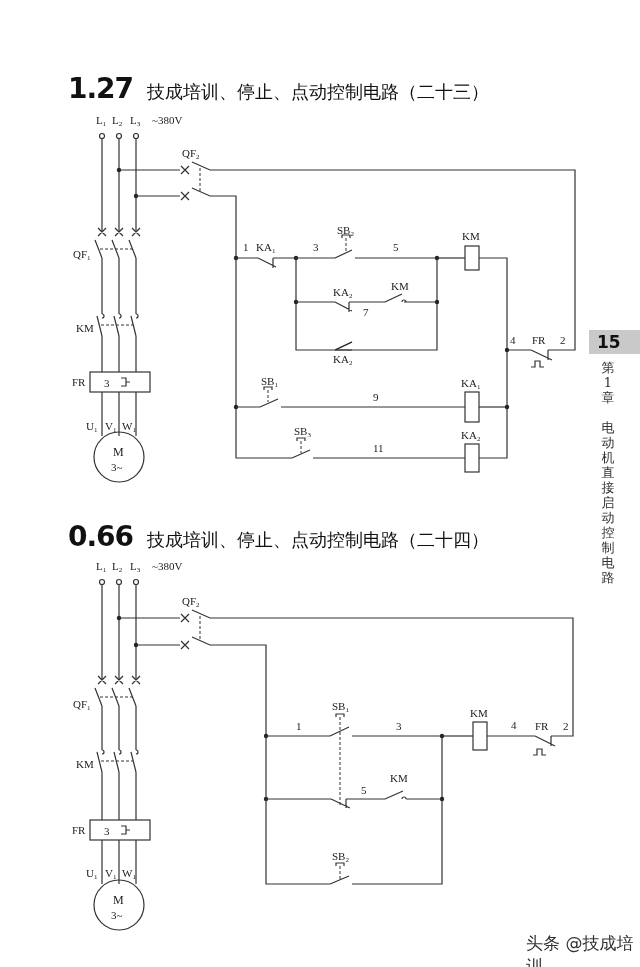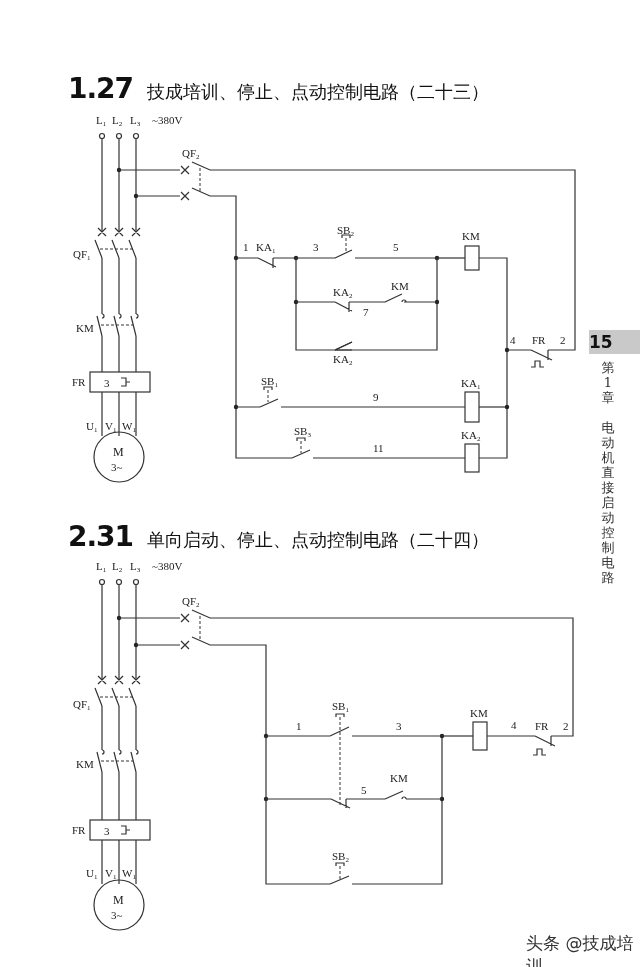--- a/index.html
+++ b/index.html
@@ -5,33 +5,33 @@
   html,body{margin:0;padding:0;background:#fff;}
   body{width:640px;height:967px;position:relative;overflow:hidden;font-family:"DejaVu Serif","Liberation Serif",serif;}
   .title{position:absolute;left:68px;font-family:"DejaVu Sans","Liberation Sans",sans-serif;color:#111;}
   .title .num{font-weight:bold;font-size:28px;letter-spacing:-1px;}
   .title .txt{font-size:18px;margin-left:14px;}
   svg{position:absolute;left:0;top:0;}
   svg text{font-family:"Liberation Serif","DejaVu Serif",serif;fill:#222;}
   .w{stroke:#333;stroke-width:1.2;fill:none;}
   .d{stroke:#333;stroke-width:1;stroke-dasharray:3,2;fill:none;}
   .dot{fill:#222;}
-  .tab{position:absolute;left:589px;top:330px;width:51px;height:24px;background:#c9c9c9;font-family:"DejaVu Sans","Liberation Sans",sans-serif;font-weight:bold;font-size:17px;color:#111;display:flex;align-items:center;box-sizing:border-box;}
+  .tab{position:absolute;left:589px;top:330px;width:51px;height:24px;background:#c9c9c9;font-family:"DejaVu Sans","Liberation Sans",sans-serif;font-weight:bold;font-size:17px;color:#111;display:flex;align-items:center;padding-left:8px;box-sizing:border-box;}
   .side{position:absolute;left:600px;top:360px;width:16px;font-family:"DejaVu Serif",serif;font-size:13px;line-height:15px;color:#333;text-align:center;}
   .side .ch{display:block;}
   .wm{position:absolute;left:526px;top:932px;font-family:"DejaVu Sans",sans-serif;font-size:17px;color:#333;}
 </style>
 </head>
 <body>
 
 <div class="title" style="top:72px;">
   <span class="num">1.27</span><span class="txt">技成培训、停止、点动控制电路（二十三）</span>
 </div>
 <div class="title" style="top:520px;">
-  <span class="num">2.31</span><span class="txt">单向启动、停止、点动控制电路（二十四）</span>
+  <span class="num">0.66</span><span class="txt">技成培训、停止、点动控制电路（二十四）</span>
 </div>
 
 <div class="tab">15</div>
 <div class="side" id="side">
     <span class="ch">第</span>
     <span class="ch">1</span>
     <span class="ch">章</span>
     <span class="ch">&nbsp;</span>
     <span class="ch">电</span>
     <span class="ch">动</span>

